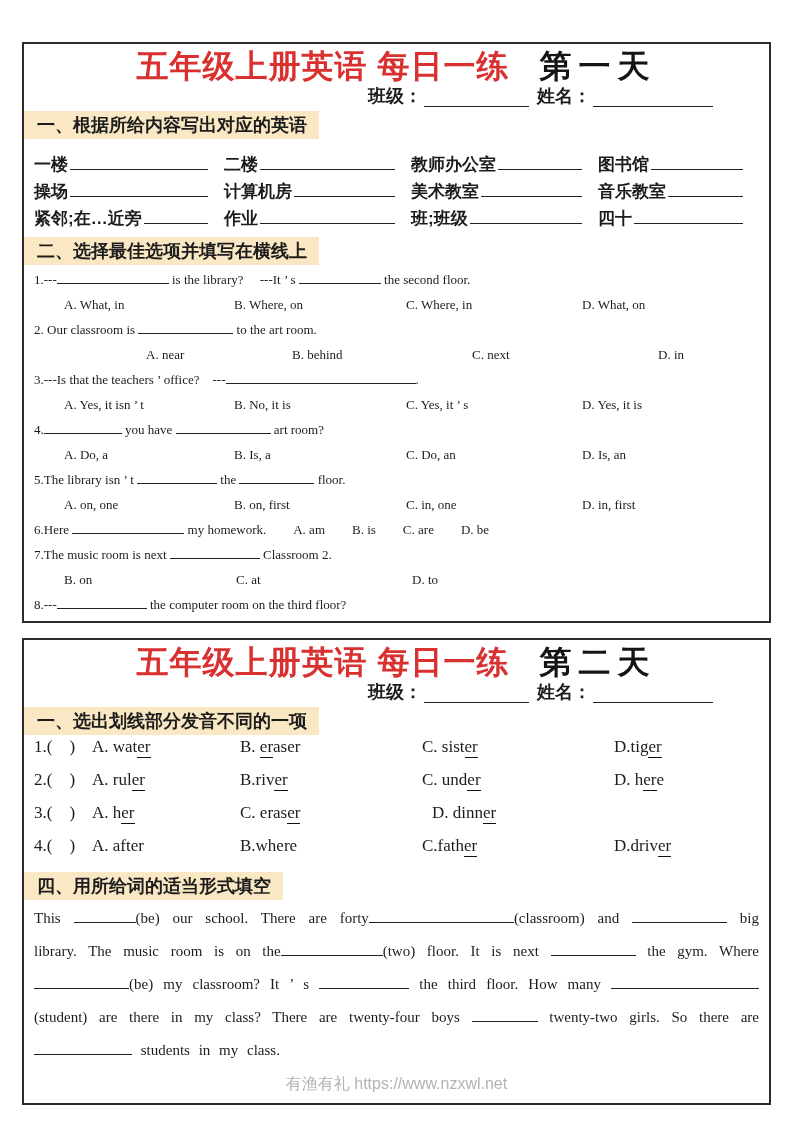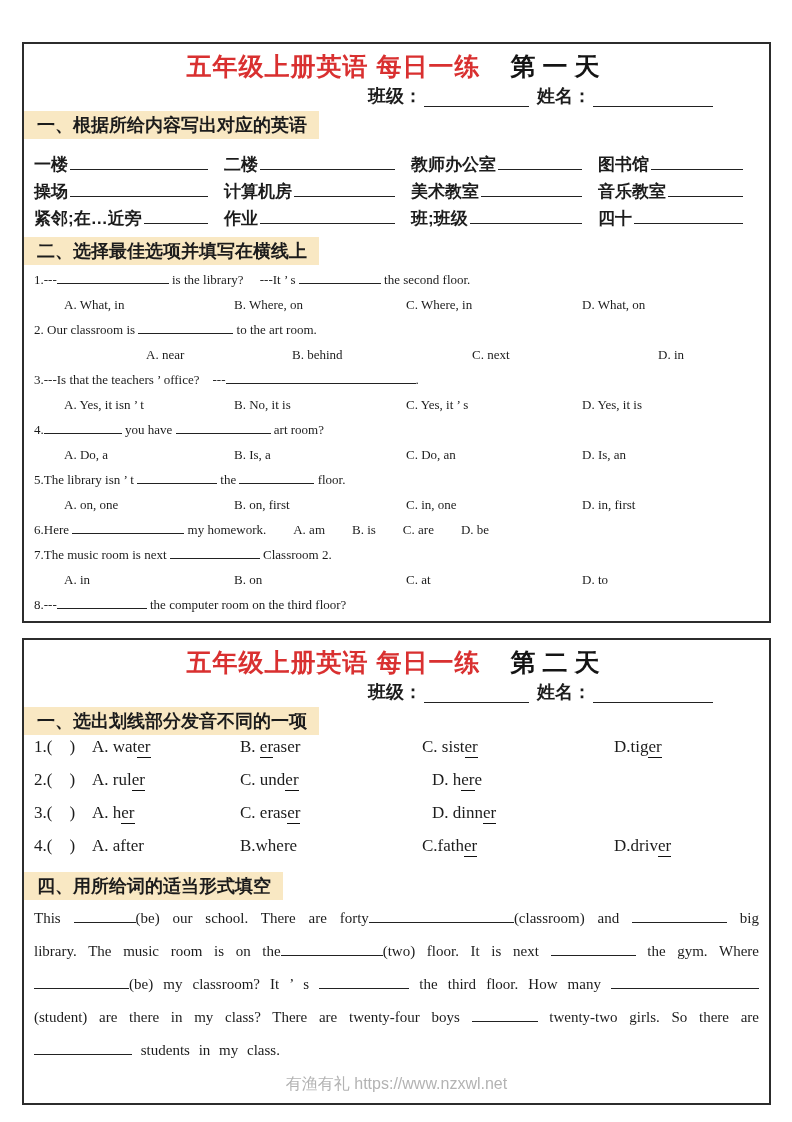--- a/index.html
+++ b/index.html
@@ -2,21 +2,21 @@
 <html><head>
 <meta charset="utf-8">
 <style>
   *{margin:0;padding:0;box-sizing:border-box;}
   body{width:792px;height:1122px;background:#ffffff;position:relative;
        font-family:"Liberation Serif","DejaVu Serif",serif;color:#1c1c1c;overflow:hidden;}
   .card{position:absolute;left:22px;width:749px;background:#fff;border:2px solid #2c2c2c;
         padding:6px 10px 8px 10px;overflow:hidden;}
   #card1{top:42px;height:581px;}
   #card2{top:638px;height:467px;}
-  .title-row{text-align:center;font-weight:bold;font-size:25px;line-height:32px;
+  .title-row{text-align:center;font-weight:bold;font-size:32px;line-height:32px;
              font-family:"Liberation Sans","DejaVu Sans",sans-serif;}
   .title-red{color:#d93030;letter-spacing:1px;}
   .title-day{color:#141414;margin-left:30px;letter-spacing:7px;}
   .meta-row{display:flex;justify-content:flex-end;align-items:flex-end;padding-right:38px;
             font-weight:bold;font-size:18px;height:26px;
             font-family:"Liberation Sans","DejaVu Sans",sans-serif;}
   .blank{display:inline-block;border-bottom:1.6px solid #222;height:14px;vertical-align:baseline;}
   .meta-row .blank{margin:0 8px 1px 2px;}
   .w105{width:105px;} .w120{width:120px;}
   .sec-head{margin:3px 0 2px -10px;font-weight:bold;font-size:18px;line-height:24px;
@@ -160,21 +160,20 @@
           <span class="opt o2">C. in, one</span>
           <span class="opt o3">D. in, first</span>
         </div>
       </div>
       <div class="q">
         <div class="q-stem"><span>6.Here </span><span class="blank" style="width: 112px;"></span><span> my homework.</span><span class="opt-inline">A. am</span><span class="opt-inline">B. is</span><span class="opt-inline">C. are</span><span class="opt-inline">D. be</span></div>
       </div>
       <div class="q">
         <div class="q-stem"><span>7.The music room is next </span><span class="blank" style="width: 90px;"></span><span> Classroom 2.</span></div>
         <div class="opts ">
-          <span class="opt o0">A. in</span>
           <span class="opt o1">B. on</span>
           <span class="opt o2">C. at</span>
           <span class="opt o3">D. to</span>
         </div>
       </div>
       <div class="q">
         <div class="q-stem"><span>8.---</span><span class="blank" style="width: 90px;"></span><span> the computer room on the third floor?</span></div>
         <div class="opts narrow">
           <span class="opt o0">A. Do</span>
           <span class="opt o1">B. Is</span>
@@ -200,20 +199,21 @@
       <div class="ph-row">
         <span class="ph-num">1.( )</span>
         <span class="opt o0"><span>A. wat</span><span class="uline">er</span></span>
         <span class="opt o1"><span>B. </span><span class="uline">er</span><span>aser</span></span>
         <span class="opt o2"><span>C. sist</span><span class="uline">er</span></span>
         <span class="opt o3"><span>D.tig</span><span class="uline">er</span></span>
       </div>
       <div class="ph-row">
         <span class="ph-num">2.( )</span>
         <span class="opt o0"><span>A. rul</span><span class="uline">er</span></span>
+        <span class="opt o1"><span>B.riv</span><span class="uline">er</span></span>
         <span class="opt o2"><span>C. und</span><span class="uline">er</span></span>
         <span class="opt o3"><span>D. h</span><span class="uline">er</span><span>e</span></span>
       </div>
       <div class="ph-row">
         <span class="ph-num">3.( )</span>
         <span class="opt o0"><span>A. h</span><span class="uline">er</span></span>
         <span class="opt o2"><span>C. eras</span><span class="uline">er</span></span>
         <span class="opt o3"><span>D. dinn</span><span class="uline">er</span></span>
       </div>
       <div class="ph-row">

